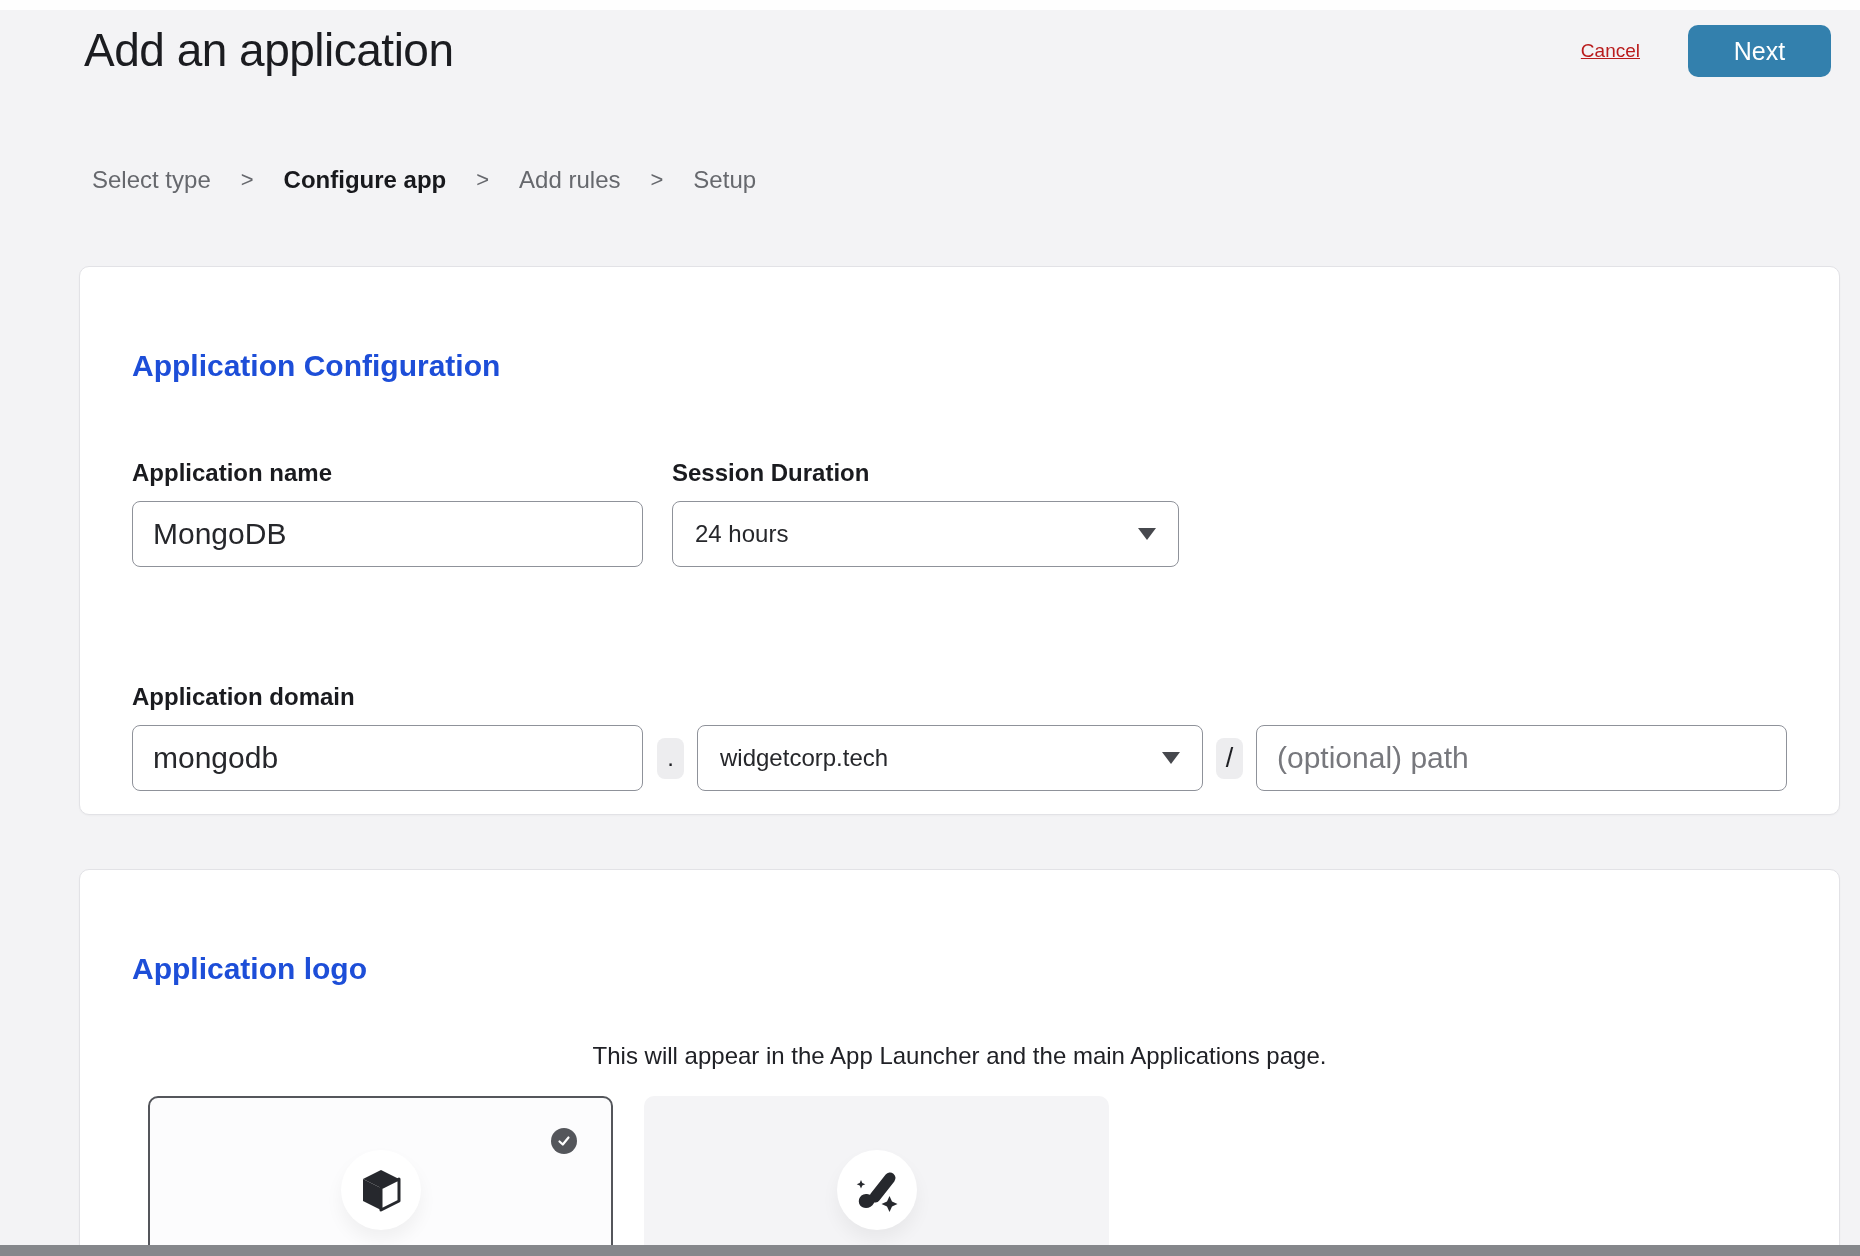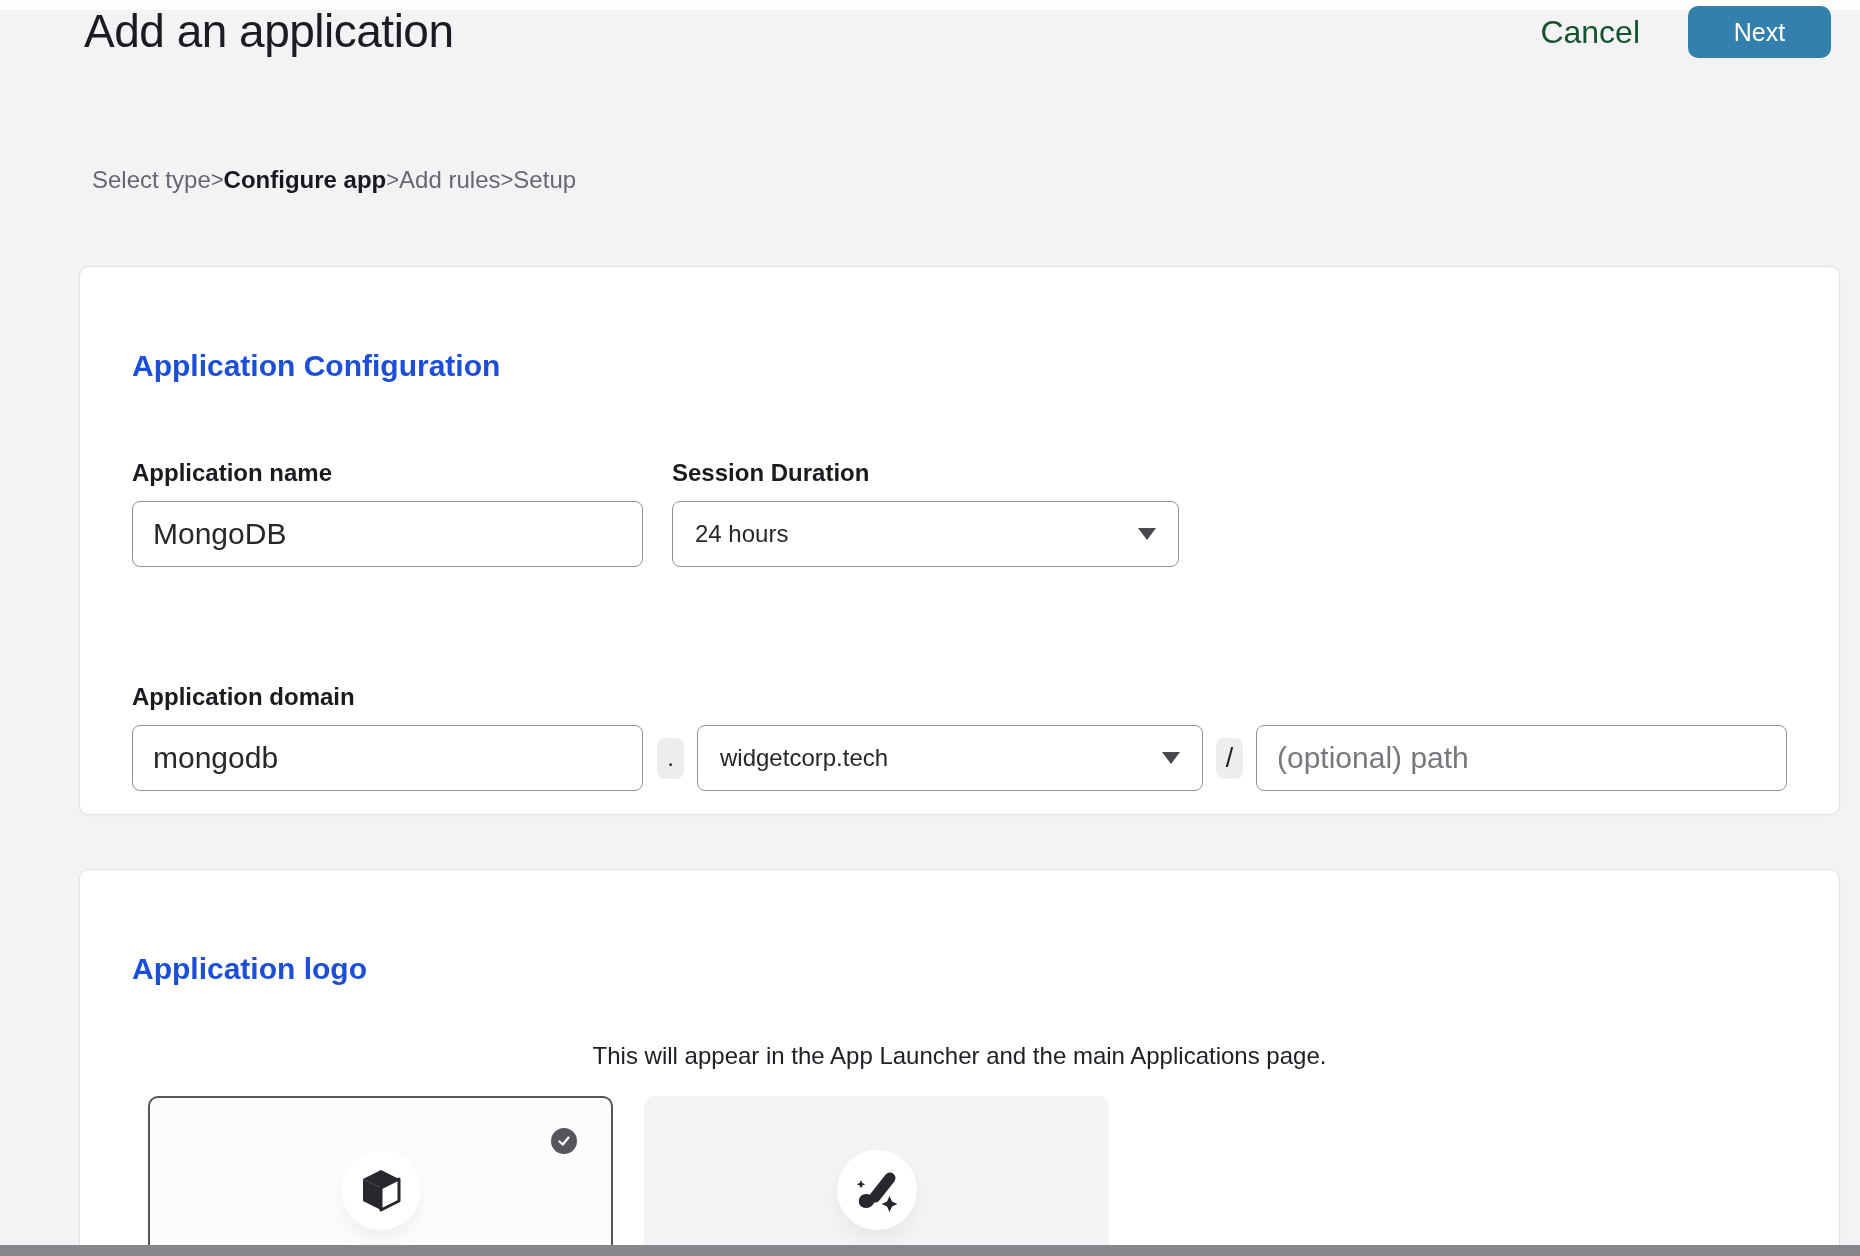--- a/index.html
+++ b/index.html
@@ -10,41 +10,41 @@
     color: #1c1d21;
     position: relative;
   }
   .top-strip {
     position: absolute; top: 0; left: 0; width: 100%; height: 10px;
     background: #fefefe;
   }
 
   
   .header {
-    position: absolute; top: 4px; left: 84px; right: 29px;
+    position: absolute; top: 23px; left: 84px; right: 29px;
     display: flex; justify-content: space-between; align-items: flex-end;
   }
   .page-title {
     font-size: 46px; font-weight: 500; letter-spacing: -0.5px; color: #1b1c20;
   }
   .header-actions { display: flex; align-items: center; margin-top: 2px; }
   .cancel-link {
-    font-size: 32px; color: #14532d; cursor: pointer; background: none; border: none;
-    font-family: inherit; margin-right: 48px;
+    font-size: 19px; color: #b91c1c; cursor: pointer; background: none; border: none;
+    font-family: inherit; margin-right: 48px; text-decoration: underline;
   }
   .next-button {
     width: 143px; height: 52px; background: #3380ad; color: #ffffff;
     border: none; border-radius: 10px; font-size: 25px; font-family: inherit;
     cursor: pointer;
   }
 
   
   .steps {
     position: absolute; top: 166px; left: 92px;
-    display: flex; align-items: center; 
+    display: flex; align-items: center; gap: 30px;
     font-size: 24px; color: #66686d;
   }
   .step { cursor: pointer; }
   .step.active { font-weight: bold; color: #18191d; }
   .step-sep { color: #66686d; font-size: 22px; }
 
   
   .card {
     position: absolute; left: 79px; width: 1761px;
     background: #ffffff; border: 1px solid #e2e2e6; border-radius: 10px;

